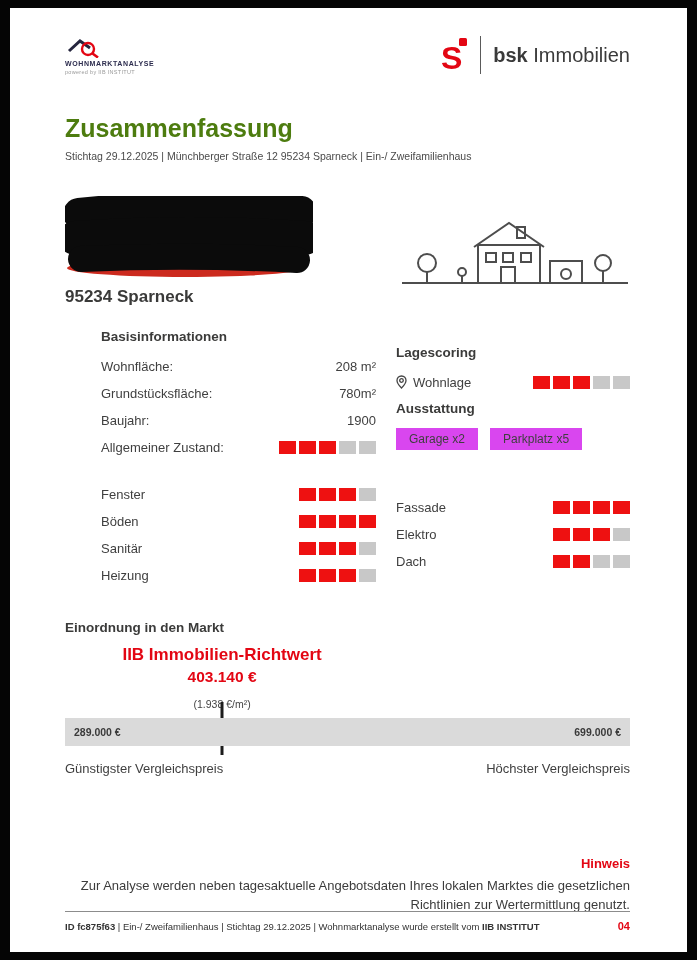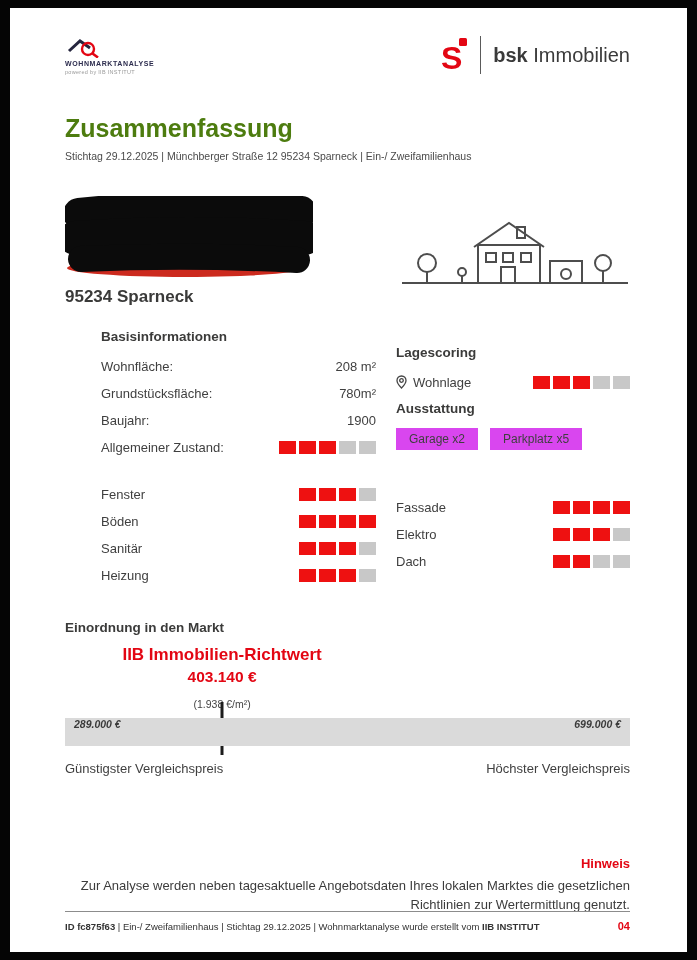--- a/index.html
+++ b/index.html
@@ -75,22 +75,22 @@
   .markt { margin-top: 26px; }
   .chart { position: relative; margin-top: 10px; height: 150px; }
   .richtwert { position: absolute; top: 0; transform: translateX(-50%); text-align: center; white-space: nowrap; }
   .rw-title { font-size: 17px; font-weight: bold; color: var(--red); }
   .rw-value { font-size: 15.5px; font-weight: bold; color: var(--red); margin-top: 3px; }
   .rw-sqm { font-size: 10.5px; color: #444444; margin-top: 12px; }
   .marker { position: absolute; top: 57px; width: 3px; height: 53px; background: #1c1c1c; transform: translateX(-50%); }
   .bar {
     position: absolute; top: 73px; left: 0; right: 0; height: 28px;
     background: var(--bar-bg);
-    display: flex; justify-content: space-between; 
-    padding: 0 9px; font-size: 10.5px; font-weight: bold; color: #3a3a3a; font-style: italic;
+    display: flex; justify-content: space-between; align-items: center;
+    padding: 0 9px; font-size: 10.5px; font-weight: bold; color: #3a3a3a;
   }
   .compare {
     position: absolute; top: 116px; left: 0; right: 0;
     display: flex; justify-content: space-between;
     font-size: 13px; color: #3f3f3f;
   }
 
   
   .hinweis { position: absolute; left: 55px; right: 57px; top: 848px; text-align: right; }
   .hinweis-heading { font-size: 13px; font-weight: bold; color: var(--red); margin-bottom: 6px; }

